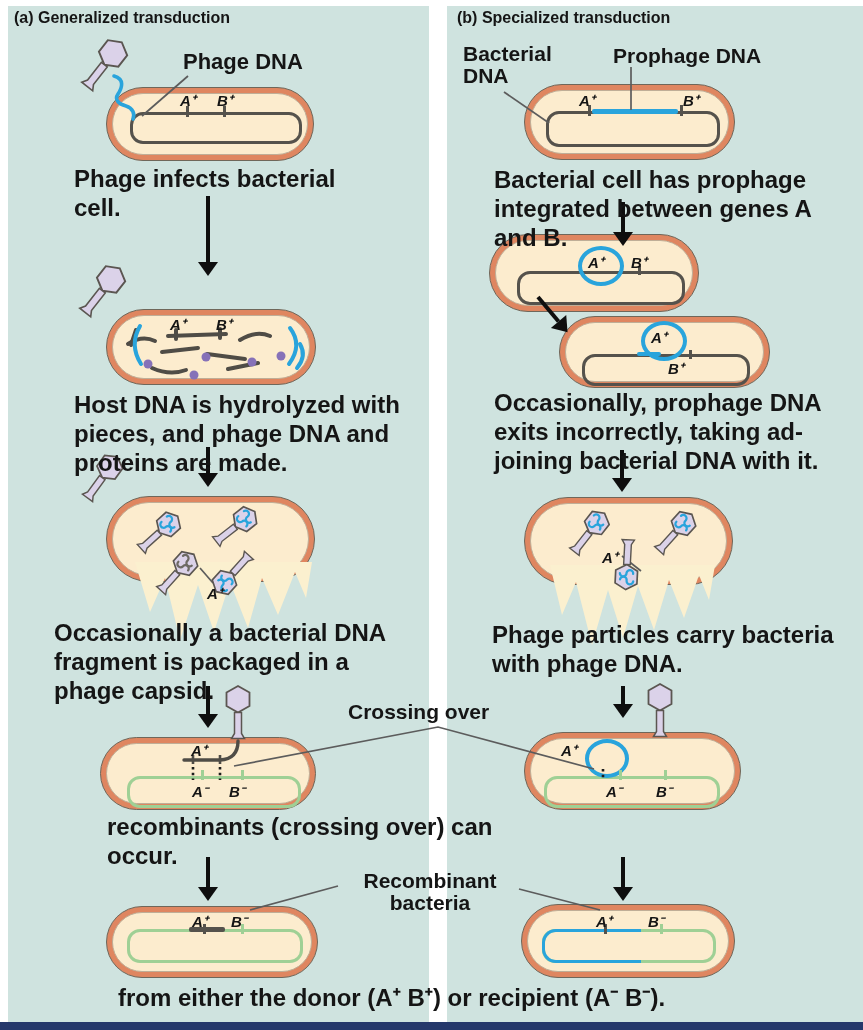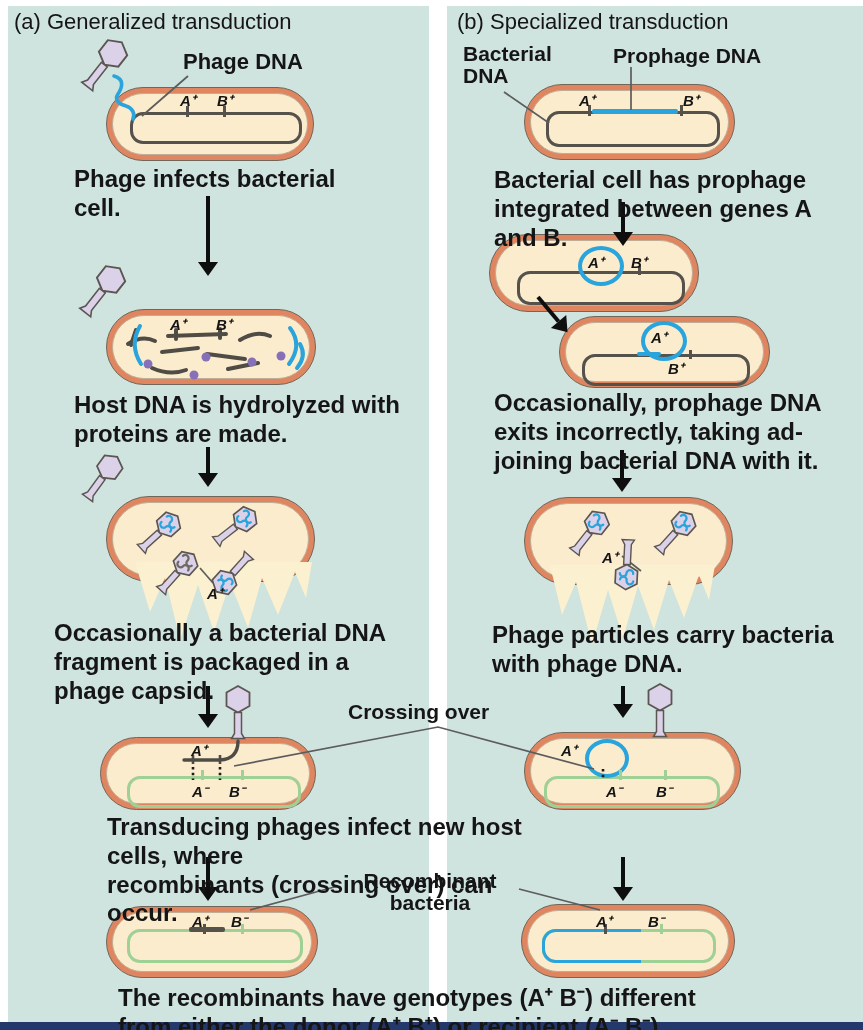--- a/index.html
+++ b/index.html
@@ -1,21 +1,21 @@
 <!DOCTYPE html>
 <html><head>
 <meta charset="utf-8">
 <style>
   html,body{margin:0;padding:0}
   .stage{position:relative;width:863px;height:1030px;background:#cfe3df;overflow:hidden;
          font-family:"Liberation Sans",sans-serif;color:#151515}
   .abs{position:absolute}
   .strip{position:absolute;background:#ffffff}
   .navy{position:absolute;background:#25386b}
-  .hdr{position:absolute;font-weight:400;font-size:22px;white-space:nowrap}
+  .hdr{position:absolute;font-weight:700;font-size:16px;white-space:nowrap}
   .biglabel{position:absolute;font-weight:700;font-size:21px;white-space:nowrap;line-height:1.05}
   .cap{position:absolute;font-weight:700;font-size:24px;line-height:1.2}
   .gene{position:absolute;font-weight:700;font-style:italic;font-size:15px;white-space:nowrap}
   .cell{position:absolute;border-radius:999px;background:#df8660;border:1.6px solid #6f675a}
   .cell-in{position:absolute;inset:5px;border-radius:999px;background:#fcecce;border:1px solid #bfae97}
   .chrom{position:absolute;border:3.2px solid #55524c;border-radius:13px;background:transparent}
   .chrom.green{border-color:#9fd095}
   .tick{position:absolute;width:2.6px;background:#55524c}
   .tick.green{background:#9fd095}
   .blueseg{position:absolute;background:#29a4dc;border-radius:2px}
@@ -301,20 +301,21 @@
   <div class="gene" style="left:606px;top:781px">A⁻</div>
   <div class="gene" style="left:656px;top:781px">B⁻</div>
   <div class="gene" style="left:596px;top:911px">A⁺</div>
   <div class="gene" style="left:648px;top:911px">B⁻</div>
 
   <div class="cap" style="left:74px;top:165px;width:300px">
     <div>Phage infects bacterial cell.</div>
   </div>
   <div class="cap" style="left:74px;top:391px;width:340px">
     <div>Host DNA is hydrolyzed with</div>
+    <div>pieces, and phage DNA and</div>
     <div>proteins are made.</div>
   </div>
   <div class="cap" style="left:54px;top:619px;width:340px">
     <div>Occasionally a bacterial DNA</div>
     <div>fragment is packaged in a</div>
     <div>phage capsid.</div>
   </div>
   <div class="cap" style="left:494px;top:166px;width:340px">
     <div>Bacterial cell has prophage</div>
     <div>integrated between genes A</div>
@@ -323,21 +324,19 @@
   <div class="cap" style="left:494px;top:389px;width:350px">
     <div>Occasionally, prophage DNA</div>
     <div>exits incorrectly, taking ad-</div>
     <div>joining bacterial DNA with it.</div>
   </div>
   <div class="cap" style="left:492px;top:621px;width:355px">
     <div>Phage particles carry bacteria</div>
     <div>with phage DNA.</div>
   </div>
   <div class="cap" style="left:107px;top:813px;width:440px">
-    <div>Transducing phages infect new host cells, where</div>
     <div>recombinants (crossing over) can occur.</div>
   </div>
   <div class="cap" style="left:118px;top:984px;width:680px">
-    <div>The recombinants have genotypes (A⁺ B⁻) different</div>
     <div>from either the donor (A⁺ B⁺) or recipient (A⁻ B⁻).</div>
   </div>
 
 </div>
 
 </body></html>

